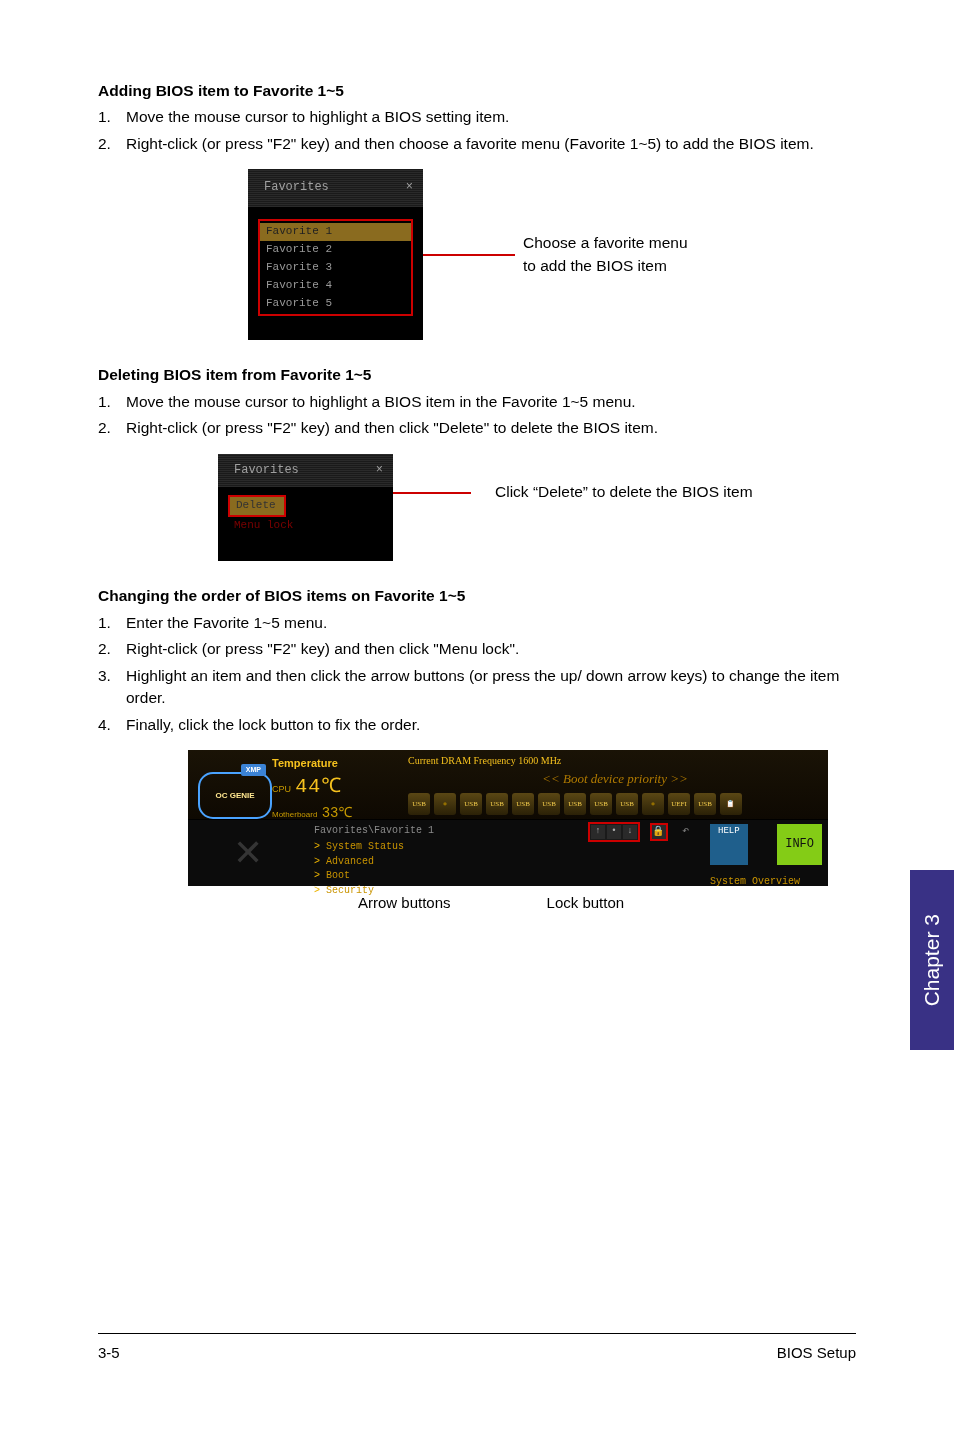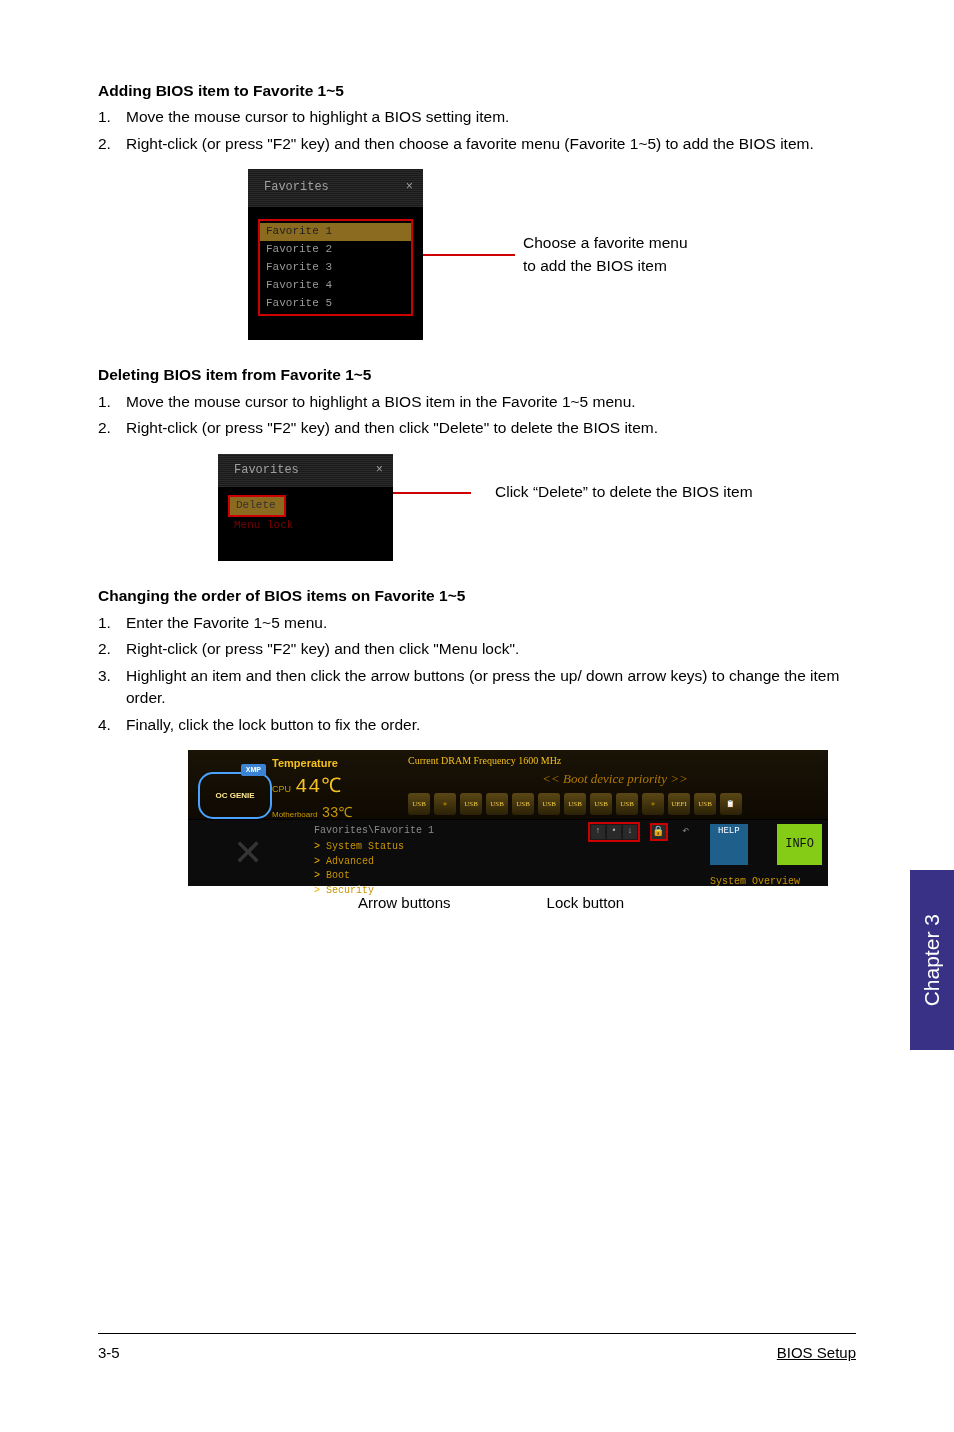--- a/index.html
+++ b/index.html
@@ -295,21 +295,21 @@
     bottom: 68px;
     left: 98px;
     right: 98px;
     border-top: 1px solid #000;
     padding-top: 8px;
     display: flex;
     justify-content: space-between;
     font-size: 15px;
   }
   .footer .pn { margin: 0 auto; position:absolute; left:0; right:0; text-align:left; }
-  .footer .right { margin-left:auto;text-decoration:underline; }
+  .footer .right { margin-left:auto; }
 </style>
 </head>
 <body>
 
 <div class="page-content">
 
   <div class="section-title">Adding BIOS item to Favorite 1~5</div>
   <ol>
     <li>
         <span class="num">1.</span>

